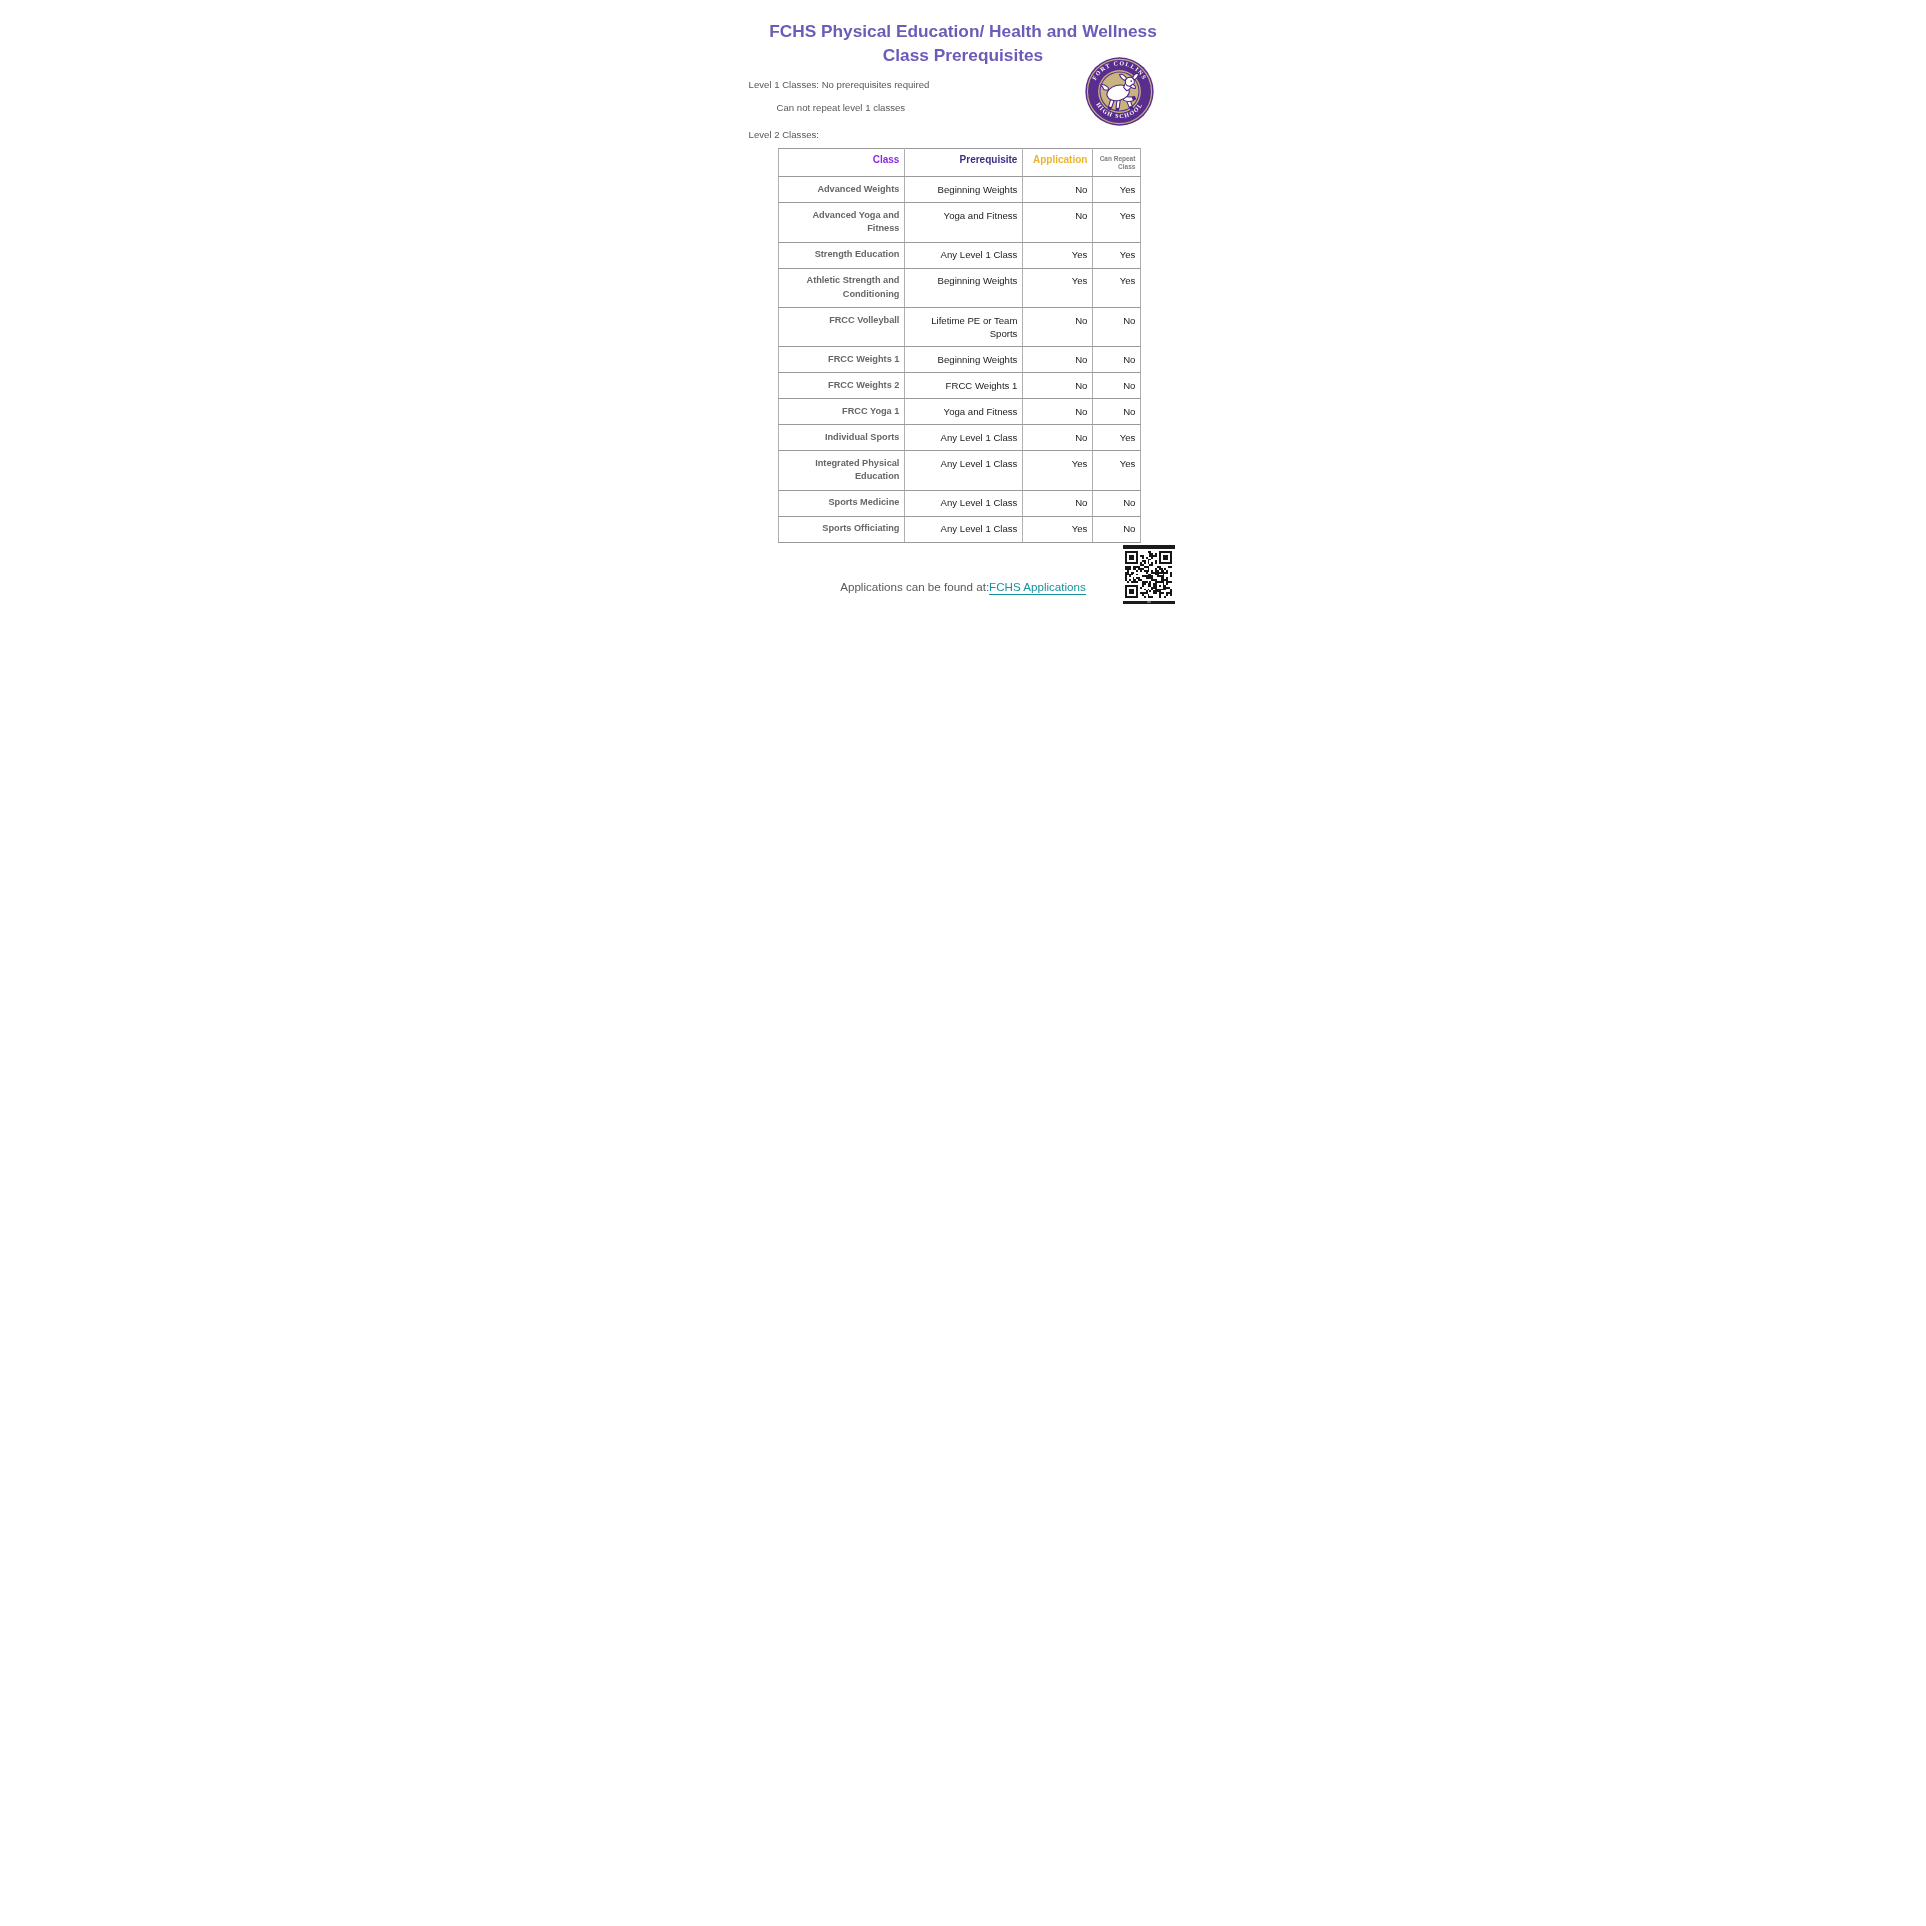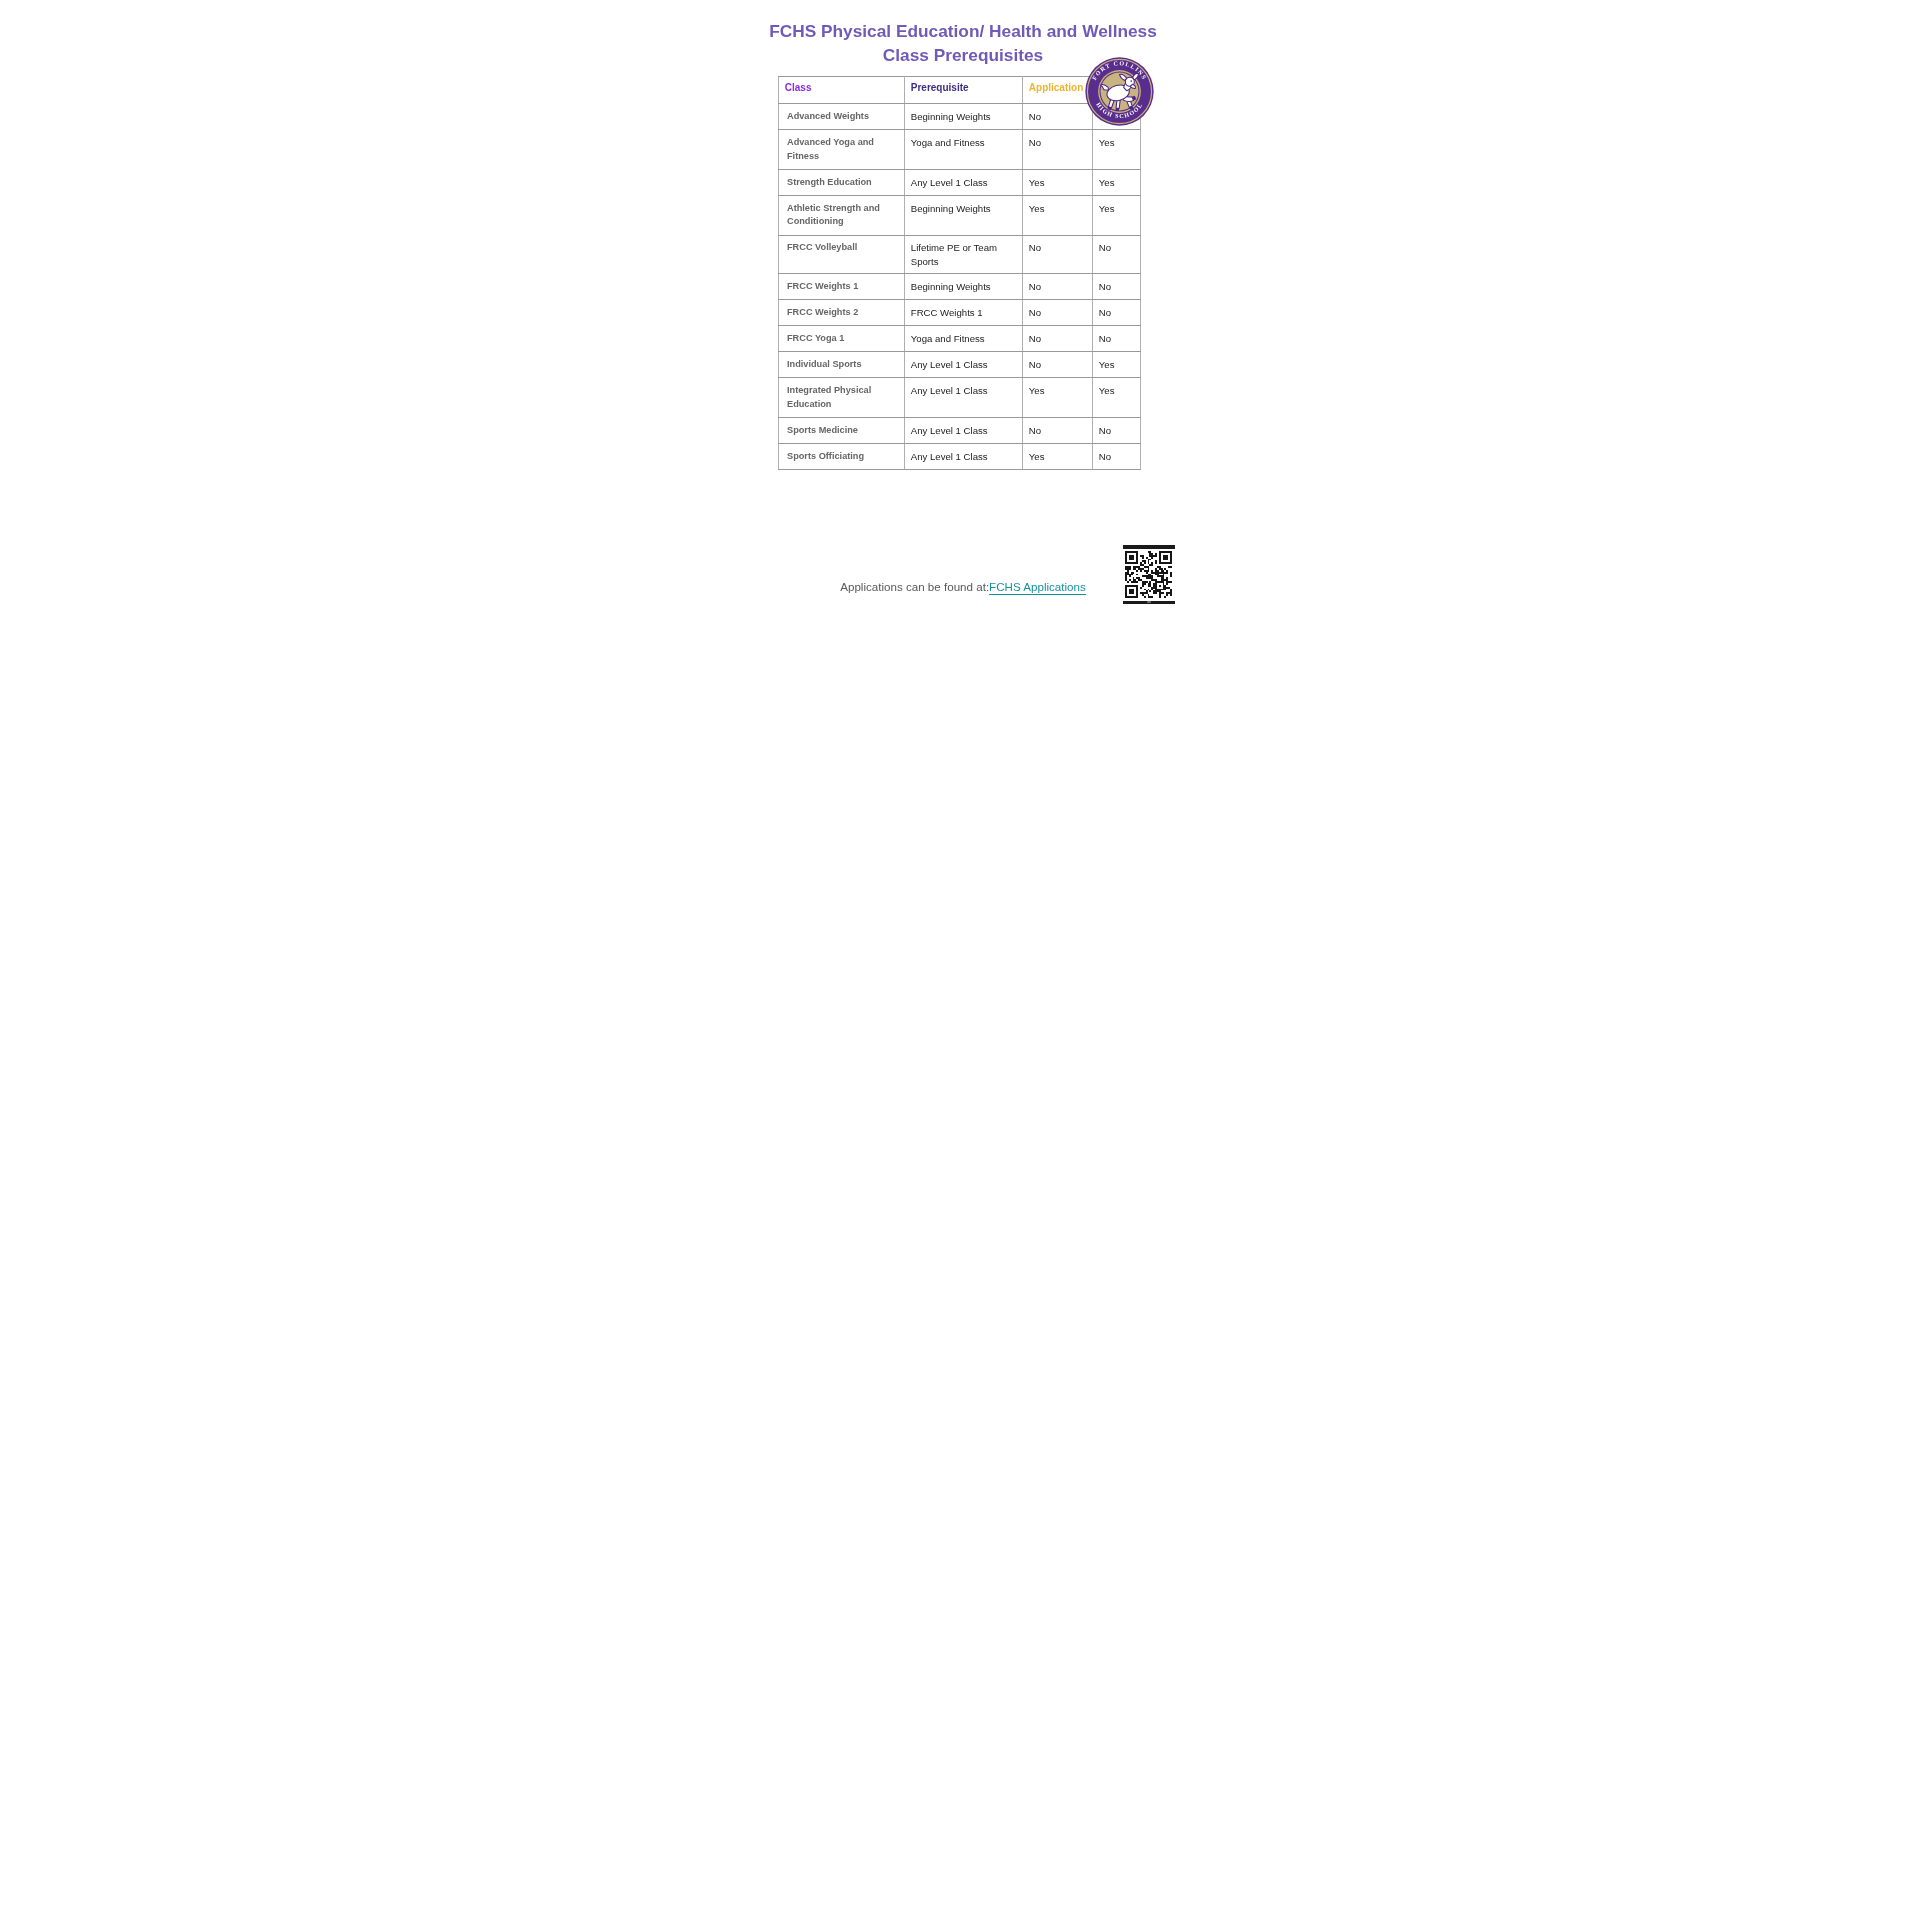--- a/index.html
+++ b/index.html
@@ -46,21 +46,21 @@
     table-layout:fixed;
     margin:8.5px 0 0 51px;
     width:362px;
   }
   table.prereq th, table.prereq td{
     border-left:0.8px solid #b0b0b0;
     border-right:0.8px solid #b0b0b0;
     border-top:1.2px solid #999999;
     border-bottom:1.2px solid #999999;
     vertical-align:top;
-    text-align:left;
+    text-align:right;
     word-wrap:break-word;
   }
   table.prereq th{
     padding:5px 4.6px 3.9px 5.8px;
     font-size:10px;
     line-height:1.25;
     font-weight:bold;
     height:15.4px;
   }
   table.prereq th.small-head{
@@ -166,20 +166,25 @@
         <path d="M112,88 Q118,69 129,65 L139,78 Q134,92 121,98 Z"></path>
         <circle cx="130" cy="72" r="13"></circle>
         <path d="M138,79 Q148,83 146,91 Q137,92 131,85 Z"></path>
         <path d="M121,62 Q110,47 100,51 Q104,63 115,68 Z"></path>
         <path d="M138,60 Q144,45 155,48 Q154,60 143,66 Z"></path>
         <circle cx="134" cy="70" r="2.3" fill="#4b2486" stroke="none"></circle>
       </g>
     </svg>
   </div>
 
+  <div class="intro">
+    <p class="l1">Level 1 Classes: No prerequisites required</p>
+    <p class="l2">Can not repeat level 1 classes</p>
+    <p class="l3">Level 2 Classes:</p>
+  </div>
 
   <table class="prereq">
     <colgroup>
       <col style="width:126px">
       <col style="width:118px">
       <col style="width:70px">
       <col style="width:48px">
     </colgroup>
     <thead>
       <tr id="header-row">

